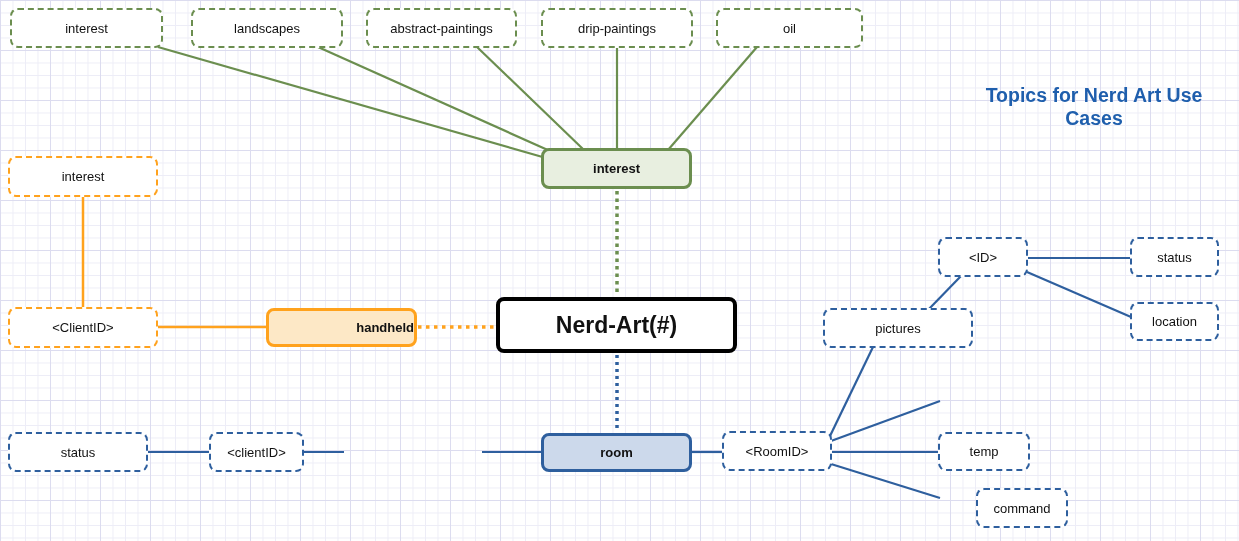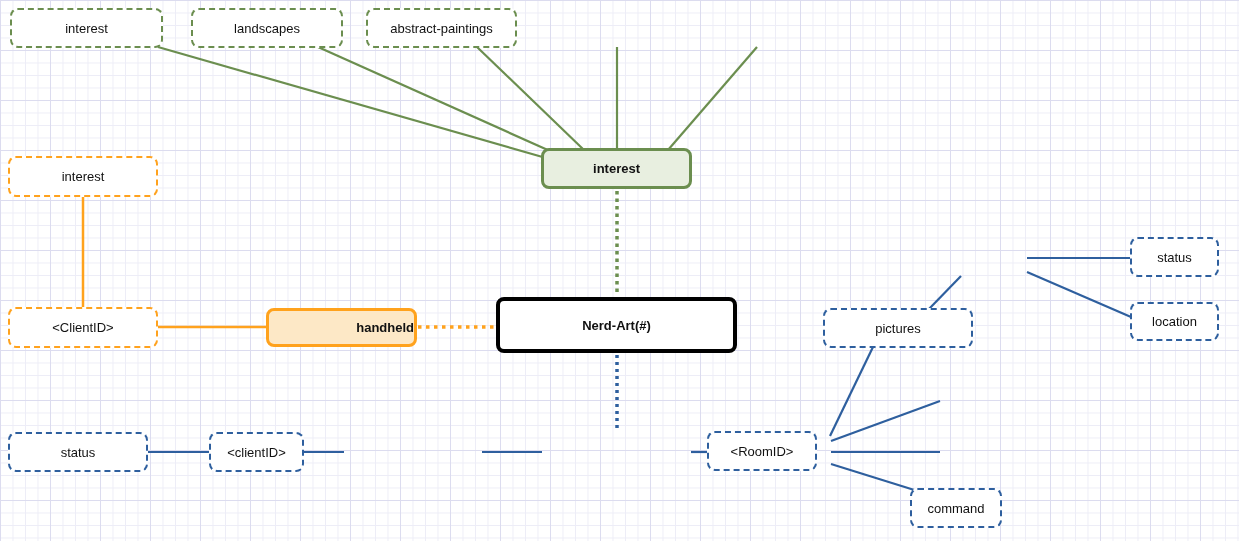--- a/index.html
+++ b/index.html
@@ -27,21 +27,21 @@
     color:#111;
     background:#ffffff;
     text-align:center;
   }
   .dashed-green{border:2.5px dashed #6b8e4f;}
   .dashed-orange{border:2.5px dashed #ffa21d;}
   .dashed-blue{border:2.5px dashed #2e5f9e;}
   .solid-green{border:3px solid #6b8e4f;background:#e8efe0;font-weight:bold;}
   .solid-orange{border:3px solid #ffa21d;background:#fde8c6;font-weight:bold;justify-content:flex-end;}
   .solid-blue{border:3px solid #2e5f9e;background:#ccd9eb;font-weight:bold;}
-  .root{border:4px solid #000000;background:#ffffff;font-weight:bold;font-size:13px;}
+  .root{border:4px solid #000000;background:#ffffff;font-weight:bold;font-size:23px;}
   .diagram-title{
     position:absolute;left:955px;top:84px;width:278px;z-index:2;
     font-size:19.5px;font-weight:bold;color:#1f5fad;text-align:center;
   }
 </style>
 </head>
 <body>
 
 <div class="canvas">
 
@@ -76,56 +76,72 @@
 
   <div class="node dashed-green" style="left:10px;top:8px;width:153px;height:40px">
       <span>interest</span>
     </div>
   <div class="node dashed-green" style="left:191px;top:8px;width:152px;height:40px">
       <span>landscapes</span>
     </div>
   <div class="node dashed-green" style="left:366px;top:8px;width:151px;height:40px">
       <span>abstract-paintings</span>
     </div>
+  <div class="node dashed-green" style="left:541px;top:8px;width:152px;height:40px">
+      <span>drip-paintings</span>
+    </div>
+  <div class="node dashed-green" style="left:716px;top:8px;width:147px;height:40px">
+      <span>oil</span>
+    </div>
 
   <div class="node solid-green" style="left:541px;top:148px;width:151px;height:41px">
       <span>interest</span>
     </div>
 
   <div class="node dashed-orange" style="left:8px;top:156px;width:150px;height:41px">
       <span>interest</span>
     </div>
   <div class="node dashed-orange" style="left:8px;top:307px;width:150px;height:41px">
       <span>&lt;ClientID&gt;</span>
     </div>
   <div class="node solid-orange" style="left:266px;top:308px;width:151px;height:39px">
       <span>handheld</span>
     </div>
 
   <div class="node root" style="left:496px;top:297px;width:241px;height:56px">
       <span>Nerd-Art(#)</span>
     </div>
 
+  <div class="node dashed-blue" style="left:938px;top:237px;width:90px;height:40px">
+      <span>&lt;ID&gt;</span>
+    </div>
   <div class="node dashed-blue" style="left:1130px;top:237px;width:89px;height:40px">
       <span>status</span>
     </div>
   <div class="node dashed-blue" style="left:1130px;top:302px;width:89px;height:39px">
       <span>location</span>
     </div>
   <div class="node dashed-blue" style="left:823px;top:308px;width:150px;height:40px">
       <span>pictures</span>
     </div>
-  <div class="node dashed-blue" style="left:910px;top:488px;width:92px;height:40px">
+  <div class="node dashed-blue" style="left:938px;top:432px;width:92px;height:39px">
+      <span>temp</span>
+    </div>
+  <div class="node dashed-blue" style="left:976px;top:488px;width:92px;height:40px">
       <span>command</span>
     </div>
-  <div class="node dashed-blue" style="left:707px;top:431px;width:110px;height:40px">
+  <div class="node dashed-blue" style="left:722px;top:431px;width:110px;height:40px">
       <span>&lt;RoomID&gt;</span>
     </div>
 
   <div class="node dashed-blue" style="left:8px;top:432px;width:140px;height:40px">
       <span>status</span>
     </div>
   <div class="node dashed-blue" style="left:209px;top:432px;width:95px;height:40px">
       <span>&lt;clientID&gt;</span>
     </div>
+  <div class="node solid-blue" style="left:541px;top:433px;width:151px;height:39px">
+      <span>room</span>
+    </div>
 
+  <div class="diagram-title">Topics for Nerd Art Use Cases</div>
 
 </div>
 
 </body></html>

